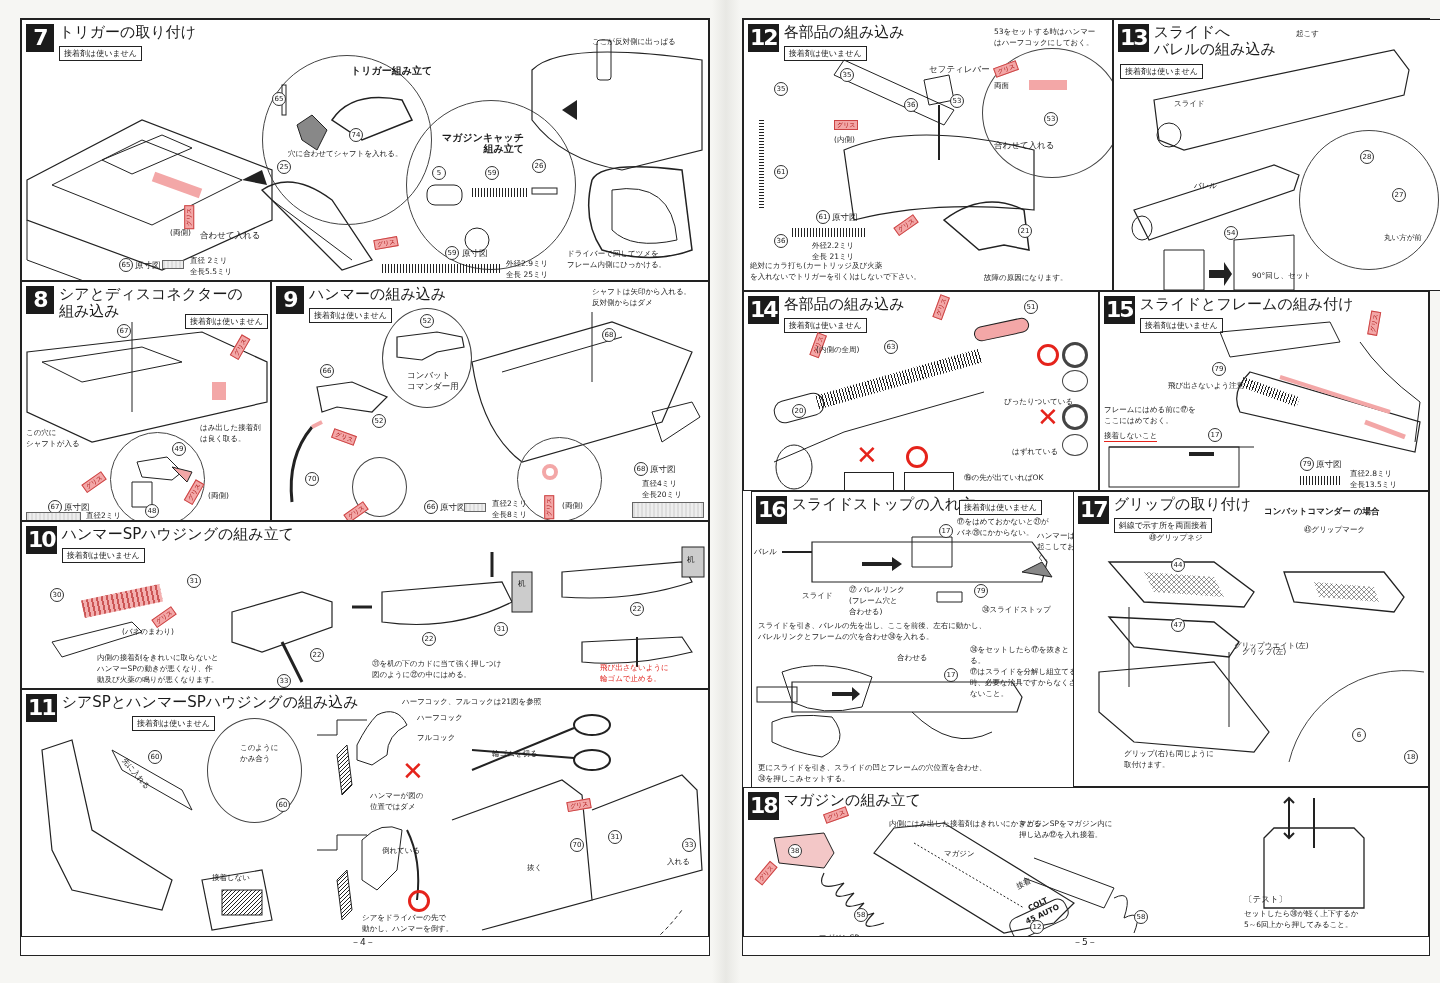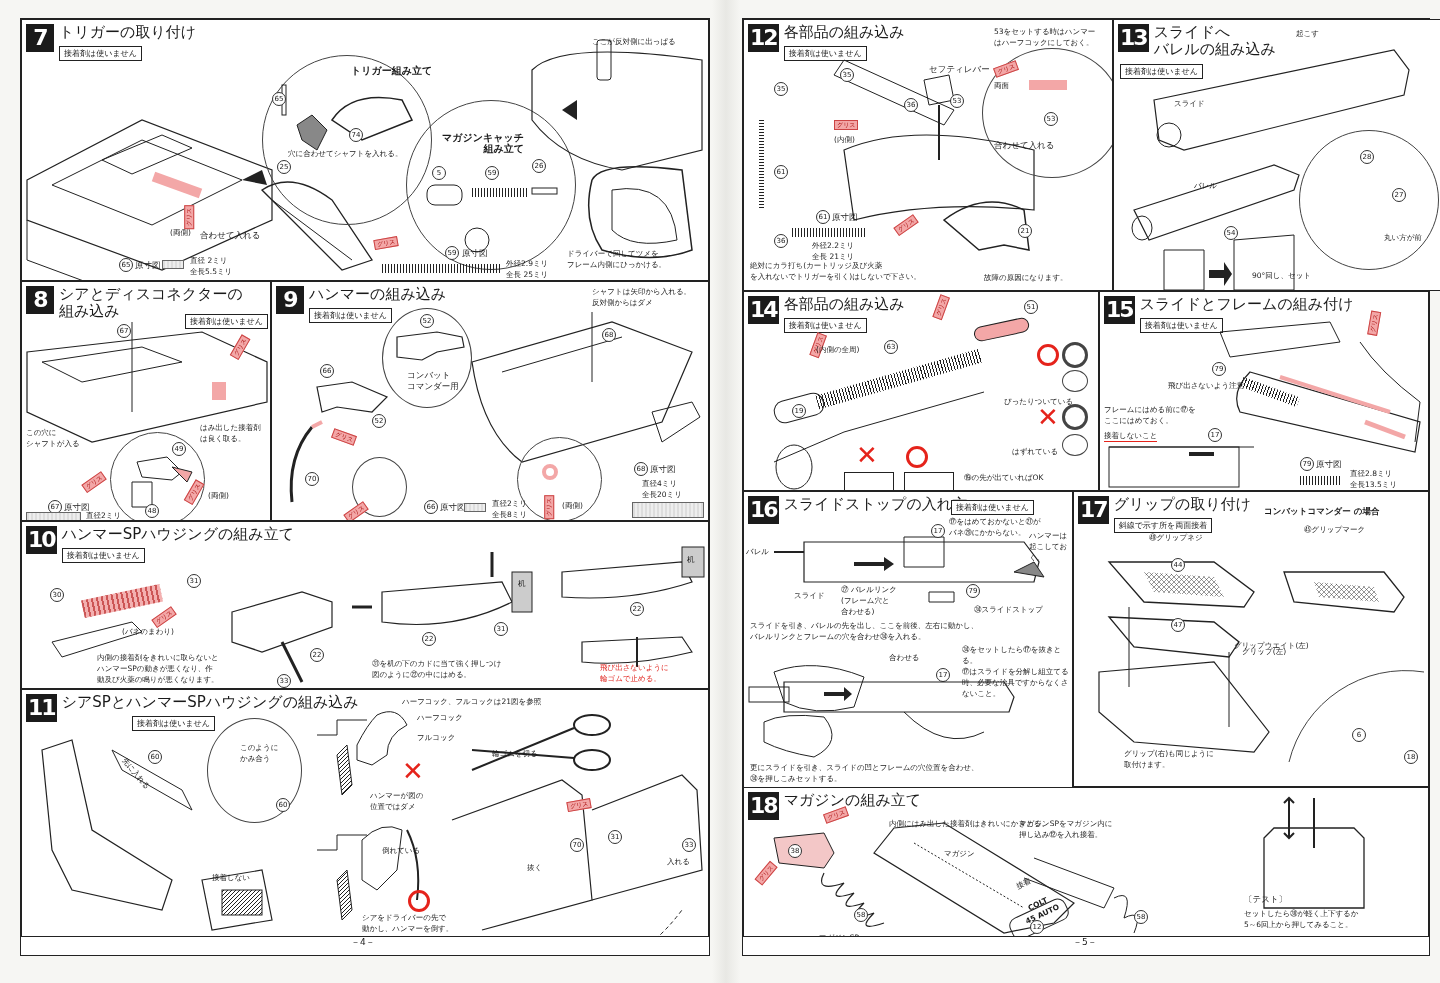--- a/index.html
+++ b/index.html
@@ -393,21 +393,21 @@
     </div>
     <svg class="art" style="left:10px;top:10px" width="270" height="180">
       <rect x="220" y="20" width="55" height="14" rx="7" fill="#f3a7a7" stroke="#222" transform="rotate(-12 250 27)"></rect>
       <rect x="20" y="95" width="50" height="22" rx="10" fill="none" stroke="#222" transform="rotate(-15 45 106)"></rect>
       <path d="M20 160 L90 130 L230 90" fill="none" stroke="#222"></path>
       <ellipse cx="40" cy="165" rx="18" ry="22" fill="none" stroke="#222"></ellipse>
     </svg>
     <div class="spring" style="left:70px;top:80px;width:170px;height:14px;transform:rotate(-16deg);"></div>
     <div class="part" style="left:280px;top:8px;">51</div>
     <div class="part" style="left:140px;top:48px;">63</div>
-    <div class="part" style="left:48px;top:112px;">19</div>
+    <div class="part" style="left:48px;top:112px;">20</div>
     <div class="grease" style="left:62px;top:48px;transform:rotate(-70deg)">グリス</div>
     <div class="grease" style="left:185px;top:10px;transform:rotate(-70deg)">グリス</div>
     <div class="lbl small" style="left:72px;top:52px;">(内側の全周)</div>
     <div class="mark-o" style="left:293px;top:52px;"></div>
     <div class="circle" style="left:318px;top:50px;width:26px;height:26px;border-width:3px;"></div>
     <div class="circle" style="left:318px;top:78px;width:26px;height:22px;"></div>
     <div class="lbl small" style="left:260px;top:104px;">ぴったりついている</div>
     <div class="mark-x" style="left:293px;top:112px;">✕</div>
     <div class="circle" style="left:318px;top:112px;width:26px;height:26px;border-width:3px;"></div>
     <div class="circle" style="left:318px;top:142px;width:26px;height:22px;"></div>
@@ -447,21 +447,21 @@
       <rect x="5" y="5" width="130" height="40" fill="none" stroke="#222"></rect>
       <rect x="85" y="10" width="25" height="4" fill="#222"></rect>
     </svg>
     <div class="part" style="left:200px;top:165px;">79</div>
     <div class="lbl" style="left:216px;top:167px;">原寸図</div>
     <div class="spring" style="left:200px;top:184px;width:40px;"></div>
     <div class="lbl small" style="left:250px;top:176px;">直径2.8ミリ
 全長13.5ミリ</div>
   </div>
 
-  <div class="section" style="left:0;top:472px;width:330px;height:348px;">
+  <div class="section" style="left:8px;top:472px;width:330px;height:348px;">
     <div class="sec-head">
       <div class="num">16</div>
       <div class="title">スライドストップの入れ方</div>
     </div>
     <div class="badge" style="position:absolute;left:207px;top:6px;">接着剤は使いません</div>
     <div class="lbl small" style="left:205px;top:24px;">⑰をはめておかないと㉗が
 バネ㉙にかからない。</div>
     <svg class="art" style="left:0;top:40px" width="320" height="80">
       <path d="M60 10 L280 10 L295 30 L290 50 L60 50 Z" fill="none" stroke="#222" stroke-width="1.2"></path>
       <path d="M30 20 L60 20" stroke="#222" stroke-width="2"></path>

